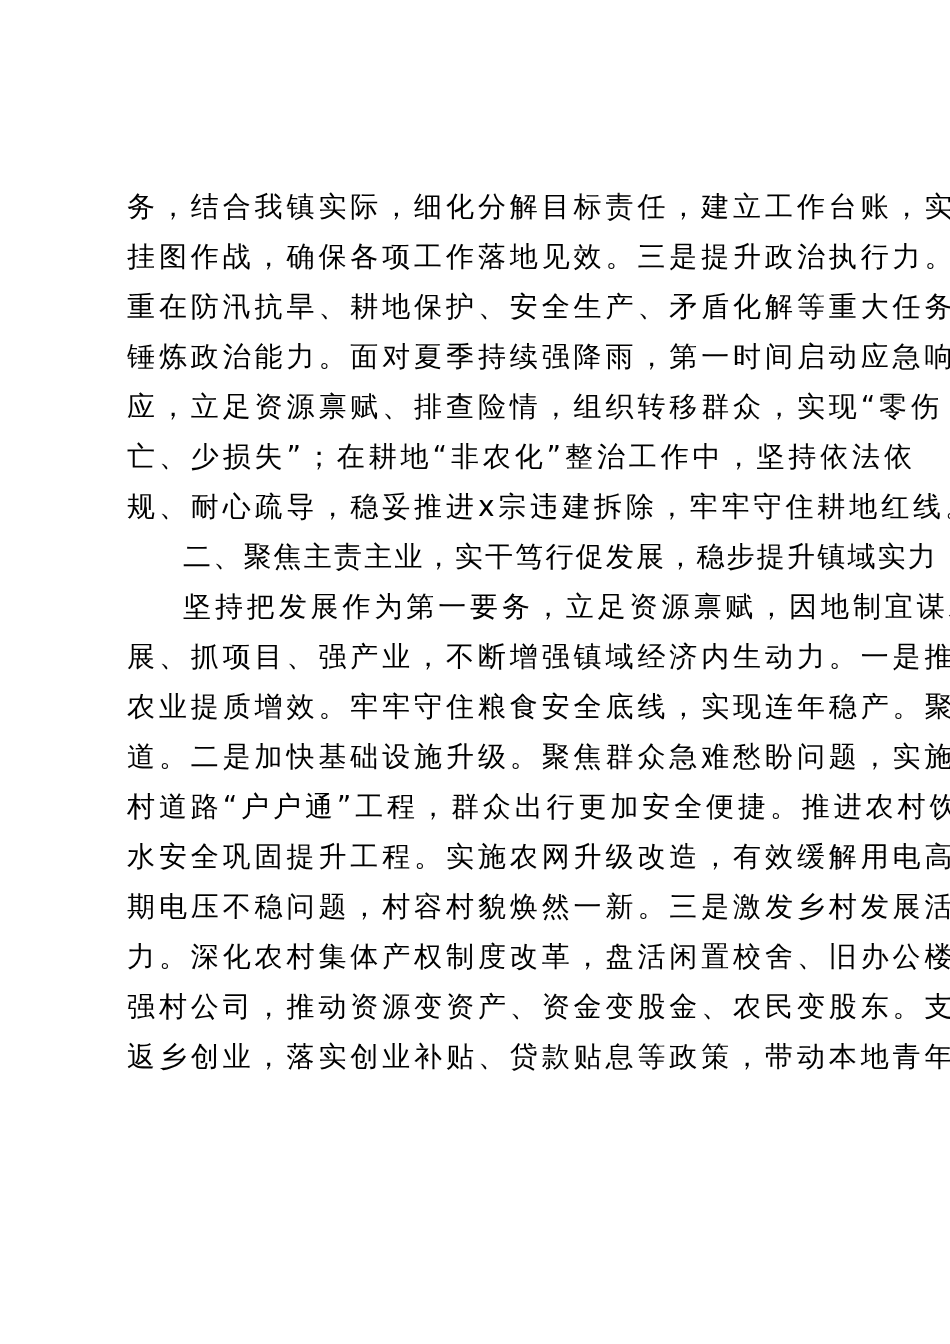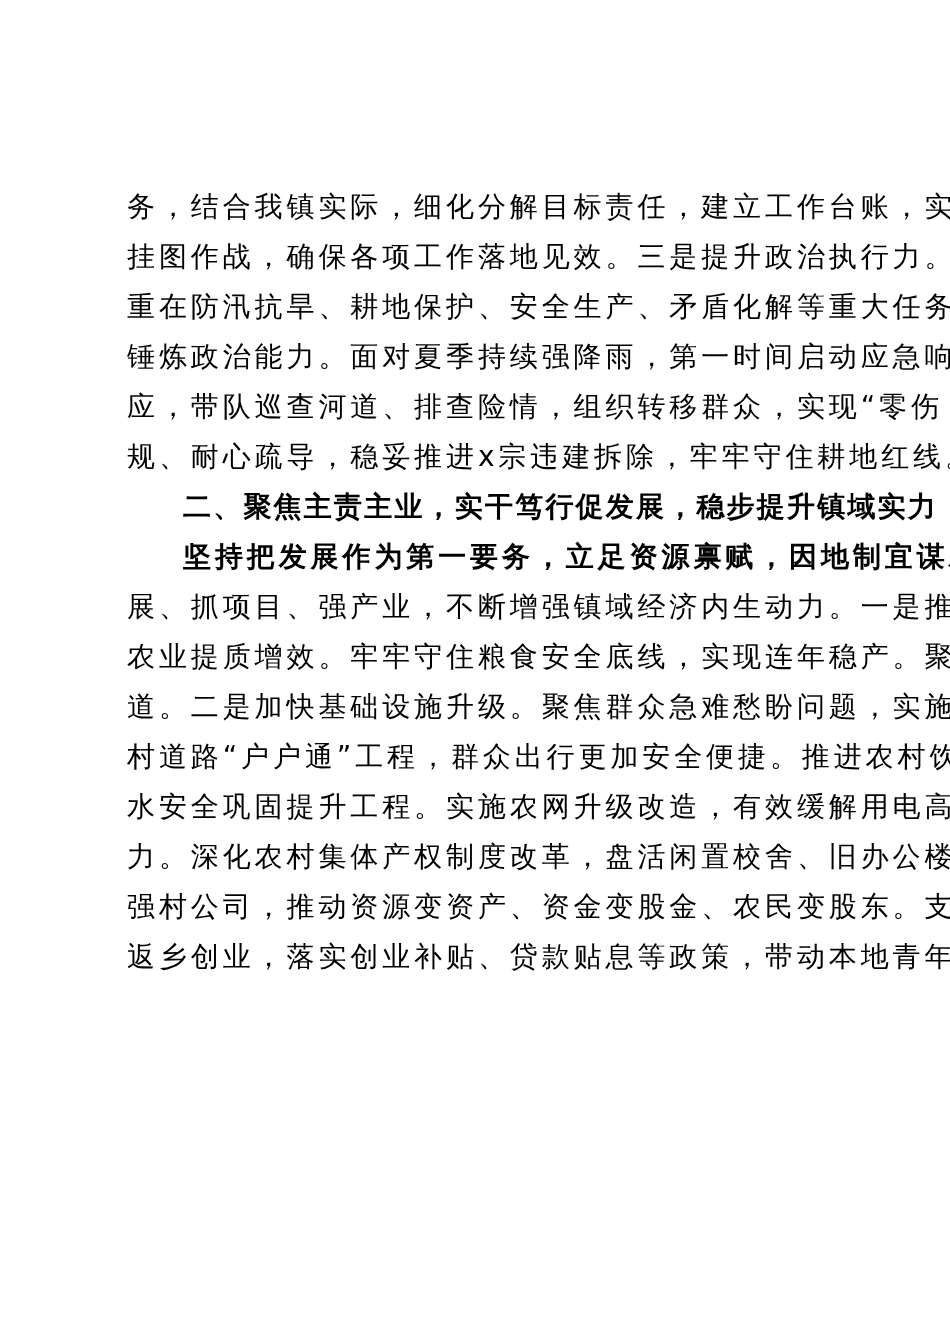--- a/index.html
+++ b/index.html
@@ -32,51 +32,52 @@
     .line {
       height: 50px;
       line-height: 50px;
       font-size: 28px;
       letter-spacing: 3.9px;
       white-space: nowrap;
       overflow: visible;
     }
     .line.indent {
       padding-left: 56px;
-      font-weight: bold;
     }
     .line.heading {
       letter-spacing: 2.2px;
     }
   </style>
 </head>
 <body>
 
 <div class="page">
   <div class="body-text">
 
     <div>
       <div class="line">务，结合我镇实际，细化分解目标责任，建立工作台账，实行</div>
       <div class="line">挂图作战，确保各项工作落地见效。三是提升政治执行力。注</div>
       <div class="line">重在防汛抗旱、耕地保护、安全生产、矛盾化解等重大任务中</div>
       <div class="line">锤炼政治能力。面对夏季持续强降雨，第一时间启动应急响</div>
-      <div class="line">应，带队巡查河道、排查险情，组织转移群众，实现“零伤</div>
+      <div class="line">应，立足资源禀赋、排查险情，组织转移群众，实现“零伤</div>
+      <div class="line">亡、少损失”；在耕地“非农化”整治工作中，坚持依法依</div>
       <div class="line">规、耐心疏导，稳妥推进x宗违建拆除，牢牢守住耕地红线。</div>
     </div>
 
     <div>
       <div class="line indent heading">二、聚焦主责主业，实干笃行促发展，稳步提升镇域实力</div>
     </div>
 
     <div>
       <div class="line indent">坚持把发展作为第一要务，立足资源禀赋，因地制宜谋发</div>
       <div class="line">展、抓项目、强产业，不断增强镇域经济内生动力。一是推动</div>
       <div class="line">农业提质增效。牢牢守住粮食安全底线，实现连年稳产。聚焦</div>
       <div class="line">道。二是加快基础设施升级。聚焦群众急难愁盼问题，实施农</div>
       <div class="line">村道路“户户通”工程，群众出行更加安全便捷。推进农村饮</div>
       <div class="line">水安全巩固提升工程。实施农网升级改造，有效缓解用电高峰</div>
+      <div class="line">期电压不稳问题，村容村貌焕然一新。三是激发乡村发展活</div>
       <div class="line">力。深化农村集体产权制度改革，盘活闲置校舍、旧办公楼等</div>
       <div class="line">强村公司，推动资源变资产、资金变股金、农民变股东。支持</div>
       <div class="line">返乡创业，落实创业补贴、贷款贴息等政策，带动本地青年返</div>
     </div>
 
   </div>
 </div>
 
 </body></html>

